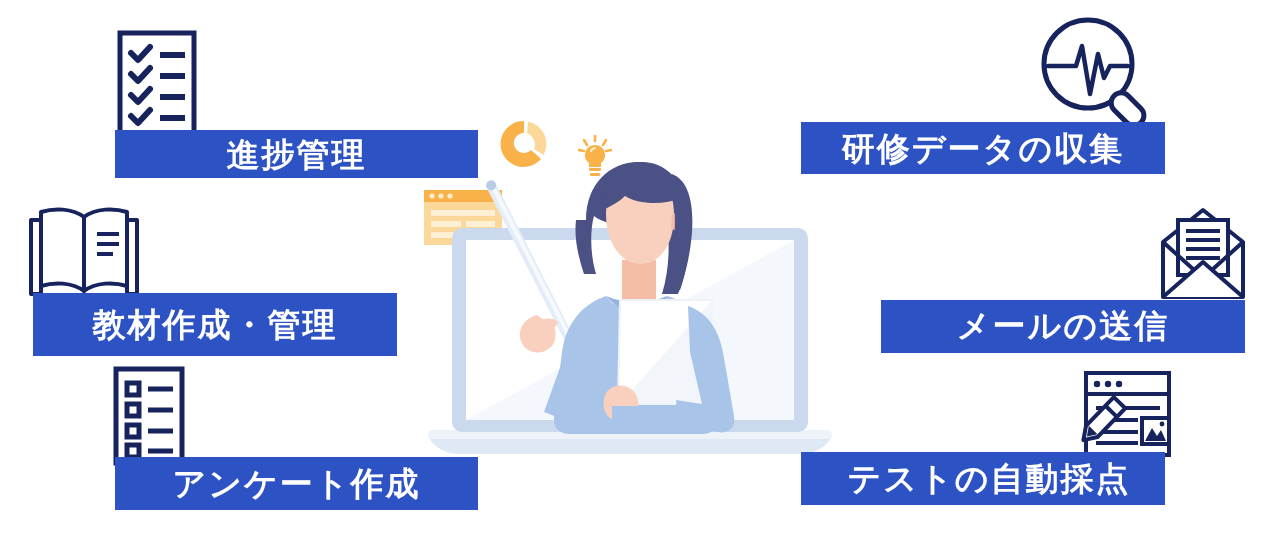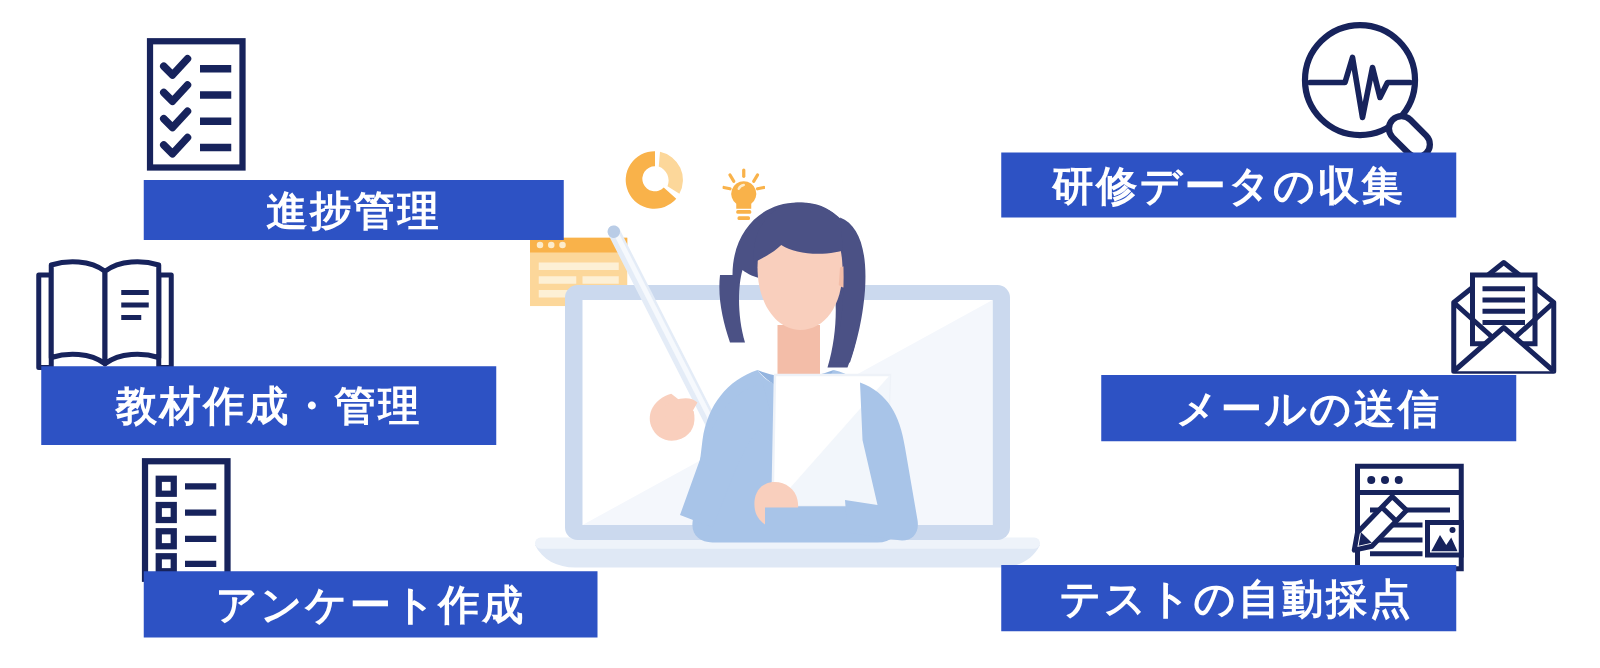--- a/index.html
+++ b/index.html
@@ -24,25 +24,25 @@
   .label-bar .label-text{
     color:#ffffff;
     font-weight:bold;
     font-size:33px;
     letter-spacing:2px;
     line-height:1;
     white-space:nowrap;
     text-align:center;
   }
 
-  .bar-progress { left:115px; top:144px;  width:336px; height:48px; }
+  .bar-progress { left:115px; top:130px;  width:363px; height:48px; }
   .bar-material { left:33px;  top:293px;  width:364px; height:63px; }
   .bar-survey   { left:115px; top:457px;  width:363px; height:53px;justify-content:center; }
   .bar-collect  { left:801px; top:122px;  width:364px; height:52px; }
-  .bar-mail     { left:881px; top:300px;  width:332px; height:53px; }
+  .bar-mail     { left:881px; top:300px;  width:364px; height:53px;font-family:Liberation Serif, serif; }
   .bar-scoring  { left:801px; top:452px;  width:364px; height:53px;padding-left:12px; }
 
   
   .icon-box{position:absolute;z-index:2;}
   .ic-checklist { left:117px;  top:30px;  width:80px;  height:107px; }
   .ic-book      { left:27px;   top:203px; width:114px; height:98px;  }
   .ic-survey    { left:113px;  top:366px; width:80px;  height:100px; }
   .ic-magnifier { left:1040px; top:16px;  width:114px; height:114px; }
   .ic-envelope  { left:1160px; top:202px; width:86px;  height:98px;  }
   .ic-browser   { left:1068px; top:370px; width:104px; height:88px;  }

